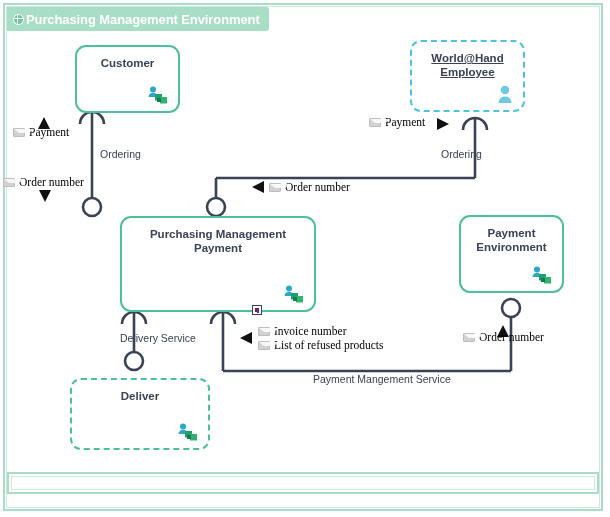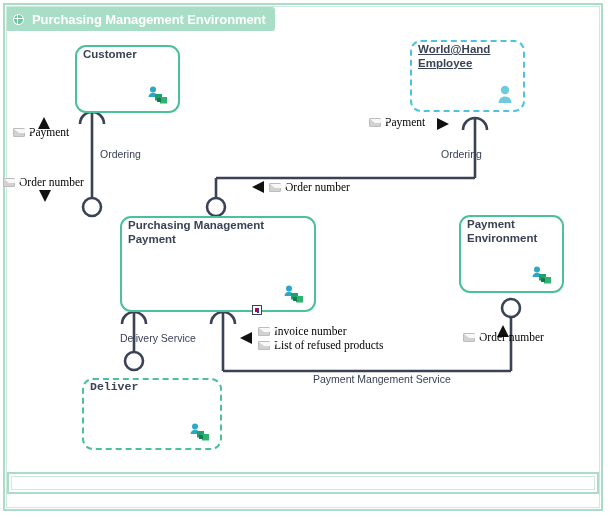--- a/index.html
+++ b/index.html
@@ -12,21 +12,21 @@
     border:2px solid #a9ddc8;background:#ffffff;box-sizing:border-box;
   }
   .env-inner{
     position:absolute;left:6px;top:6px;width:594px;height:502px;
     border:1px solid #cfeadd;box-sizing:border-box;pointer-events:none;
   }
   .env-title{
     position:absolute;left:7px;top:7px;height:24px;
     background:#a8ddc6;color:#ffffff;
     font-size:13px;font-weight:bold;letter-spacing:-0.1px;
-    display:flex;align-items:center;gap:8px;padding:0 9px 0 6px;
+    display:flex;align-items:center;gap:2px;padding:0 9px 0 6px;
     box-sizing:border-box;white-space:nowrap;
     border-top-right-radius:3px;border-bottom-right-radius:3px;
   }
   .globe-ico{width:11px;height:11px;border-radius:50%;
     background:#6cc6a2;position:relative;flex:0 0 auto;
     box-shadow:inset 0 0 0 1px #ffffff;}
   .globe-ico:before{content:"";position:absolute;left:0;top:4px;width:11px;height:1px;background:#ffffff;}
   .globe-ico:after{content:"";position:absolute;left:4px;top:0;width:1px;height:11px;background:#ffffff;}
 
   .env-bottom-strip{
@@ -36,21 +36,22 @@
   .env-bottom-strip i{position:absolute;left:2px;top:2px;right:2px;bottom:2px;border:1px solid #cfeadd;display:block;}
 
   
   #wires{position:absolute;left:0;top:0;width:610px;height:517px;}
 
   
   .node{
     position:absolute;box-sizing:border-box;background:#ffffff;
     border-radius:11px;
     color:#3a4256;font-size:11.5px;font-weight:bold;
-    text-align:left;line-height:14px;
+    text-align:center;line-height:14px;
+    padding-top:9px;
   }
   .node.solid{border:2.5px solid #4cbf9c;}
   .node.dashed-green{border:2.5px dashed #4cbf9c;background:#ffffff;}
   .node.dashed-cyan{border:2.5px dashed #4ec3de;text-decoration:underline;}
   .node .label{position:relative;z-index:2;padding:0 6px;}
 
   
   .nicon{position:absolute;right:7px;bottom:6px;width:26px;height:20px;}
 
   
@@ -185,21 +186,21 @@
     <div class="label">Environment</div>
     <svg class="nicon" viewBox="0 0 26 20">
       <circle cx="8" cy="4.5" r="3" fill="#2aa8c9"></circle>
       <path d="M3.5 12c0-2.6 2-4.3 4.5-4.3s4.5 1.7 4.5 4.3z" fill="#2aa8c9"></path>
       <rect x="10" y="9" width="7" height="6.5" fill="#1f9e6e"></rect>
       <rect x="15" y="12" width="7" height="6.5" fill="#2fb36f"></rect>
       <rect x="12" y="13" width="4" height="4" fill="#147a52"></rect>
     </svg>
   </div>
 
-  <div class="node dashed-green" style="left:82px;top:378px;width:140px;height:72px;font-family:Liberation Mono, monospace;">
+  <div class="node dashed-green" style="left:70px;top:378px;width:140px;height:72px;">
     <div class="label">Deliver</div>
     <svg class="nicon" viewBox="0 0 26 20">
       <circle cx="8" cy="4.5" r="3" fill="#2aa8c9"></circle>
       <path d="M3.5 12c0-2.6 2-4.3 4.5-4.3s4.5 1.7 4.5 4.3z" fill="#2aa8c9"></path>
       <rect x="10" y="9" width="7" height="6.5" fill="#1f9e6e"></rect>
       <rect x="15" y="12" width="7" height="6.5" fill="#2fb36f"></rect>
       <rect x="12" y="13" width="4" height="4" fill="#147a52"></rect>
     </svg>
   </div>
 

